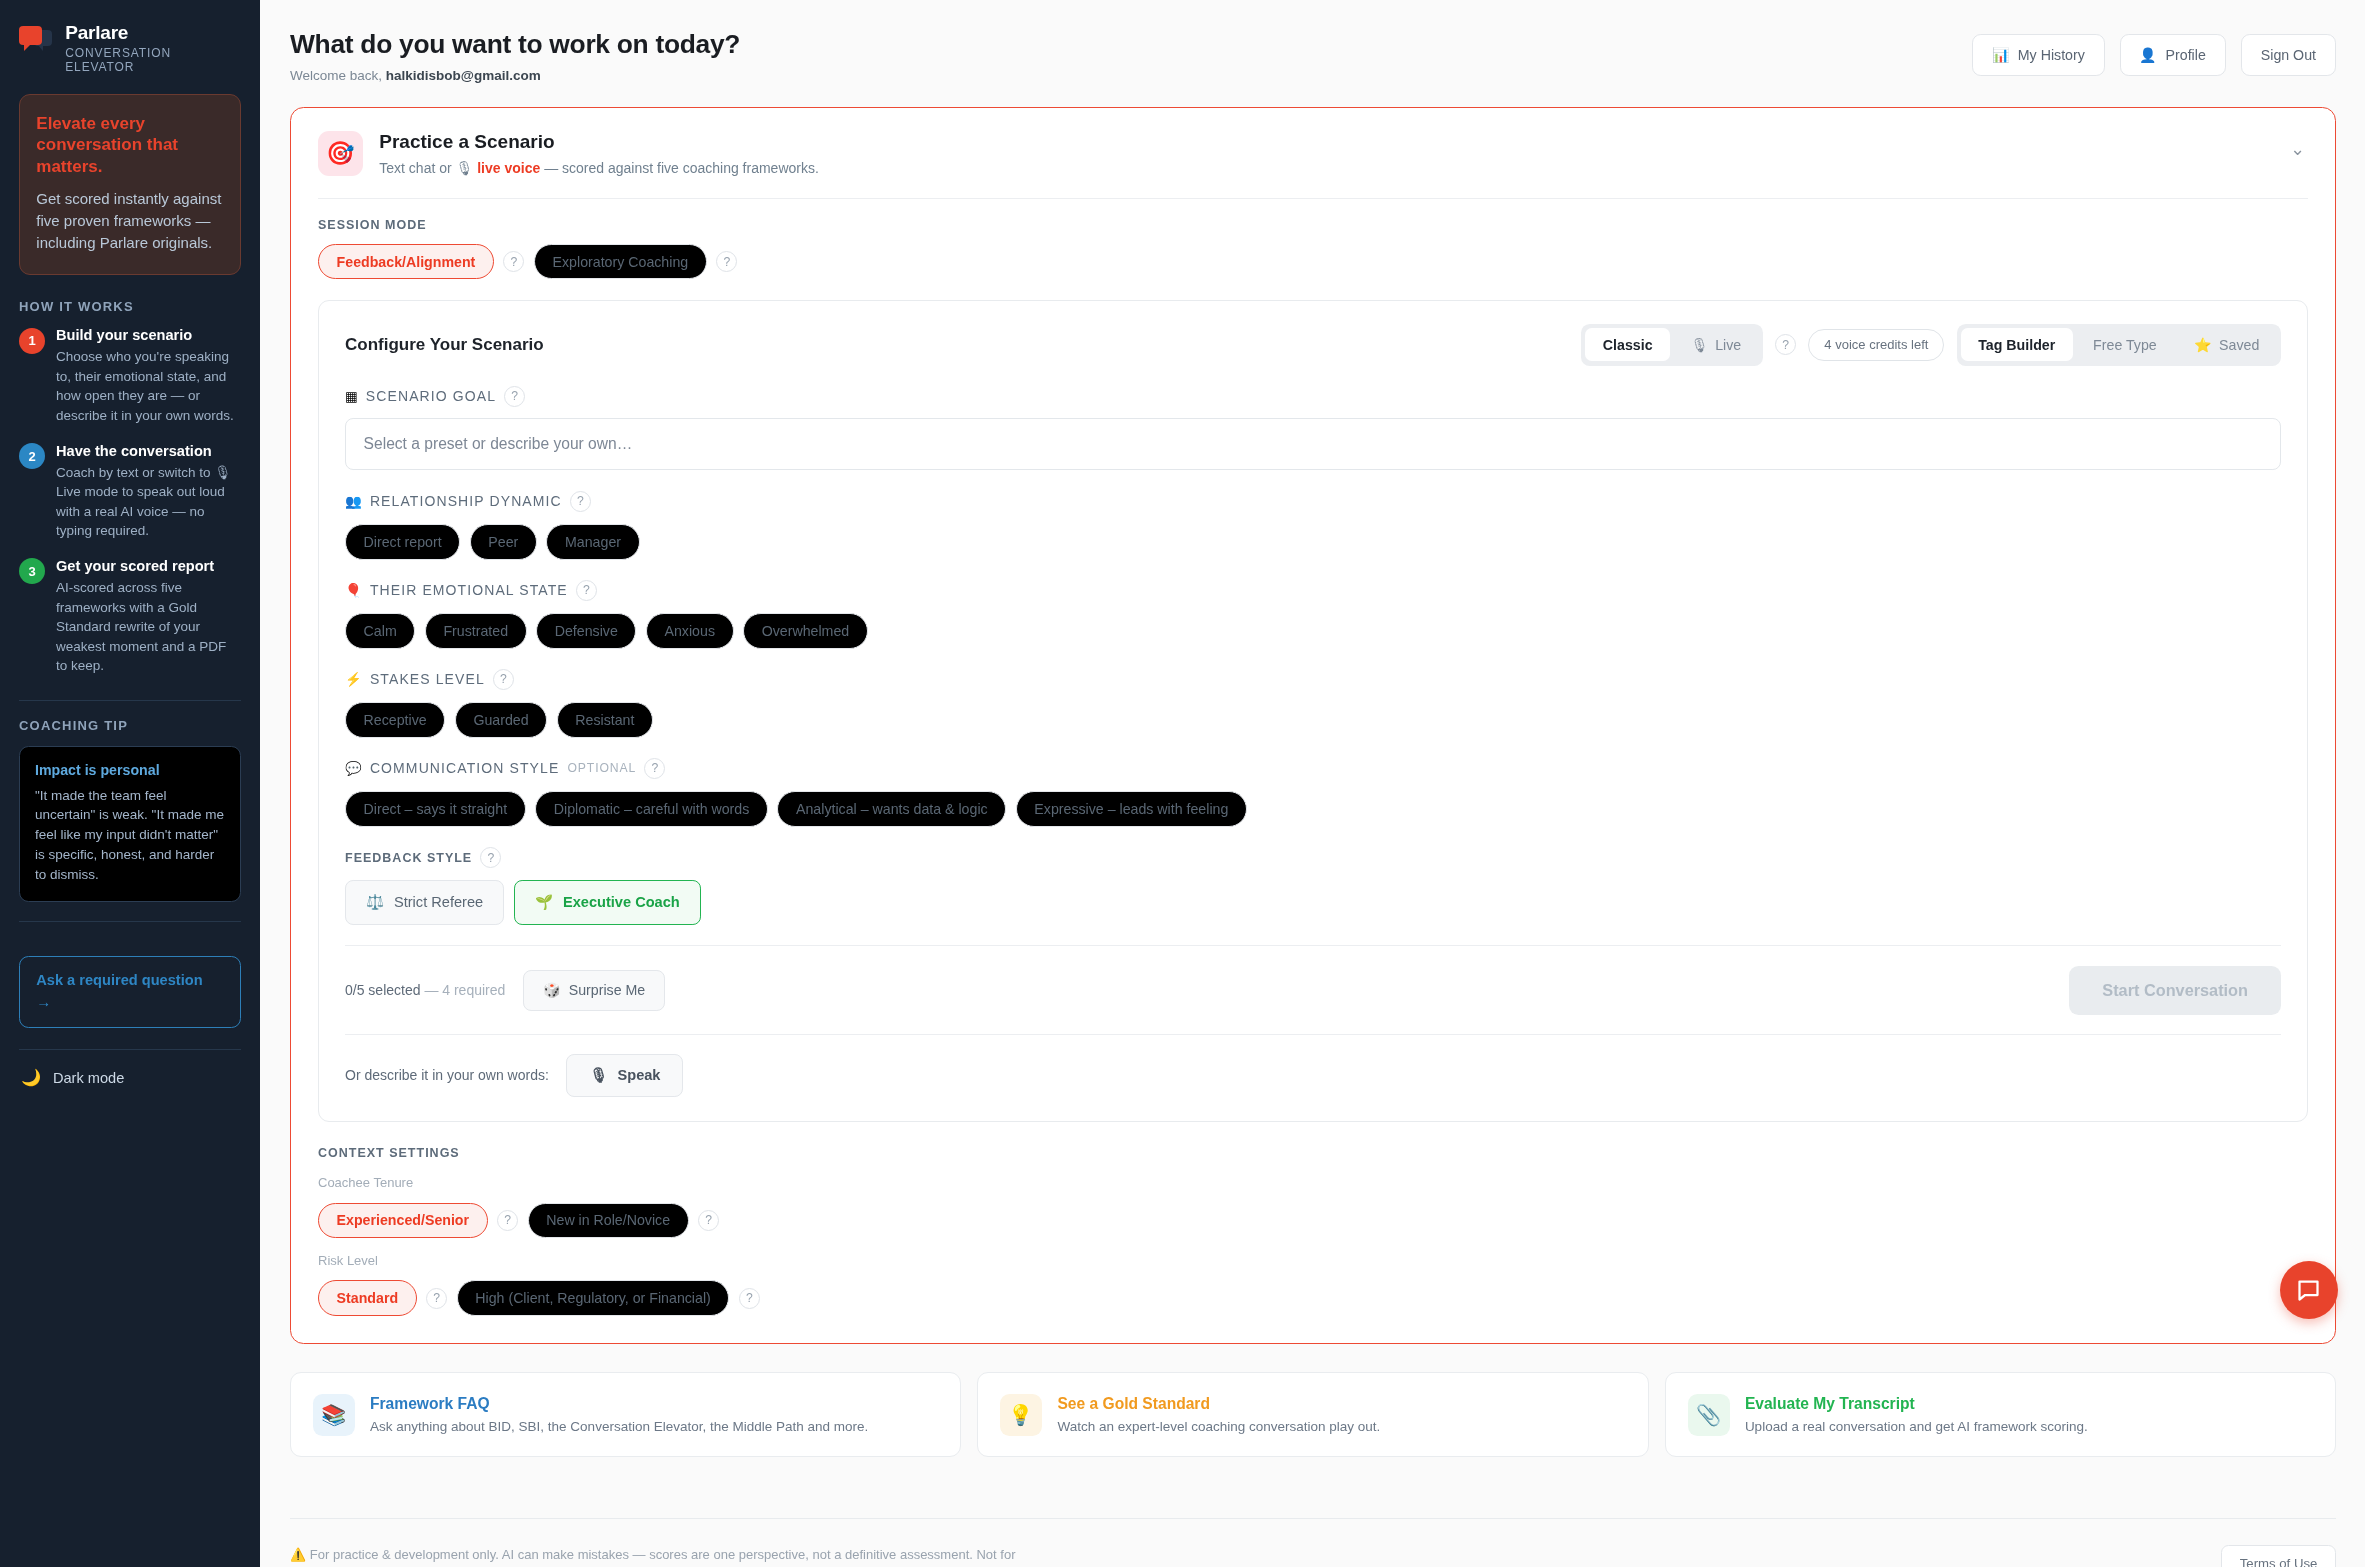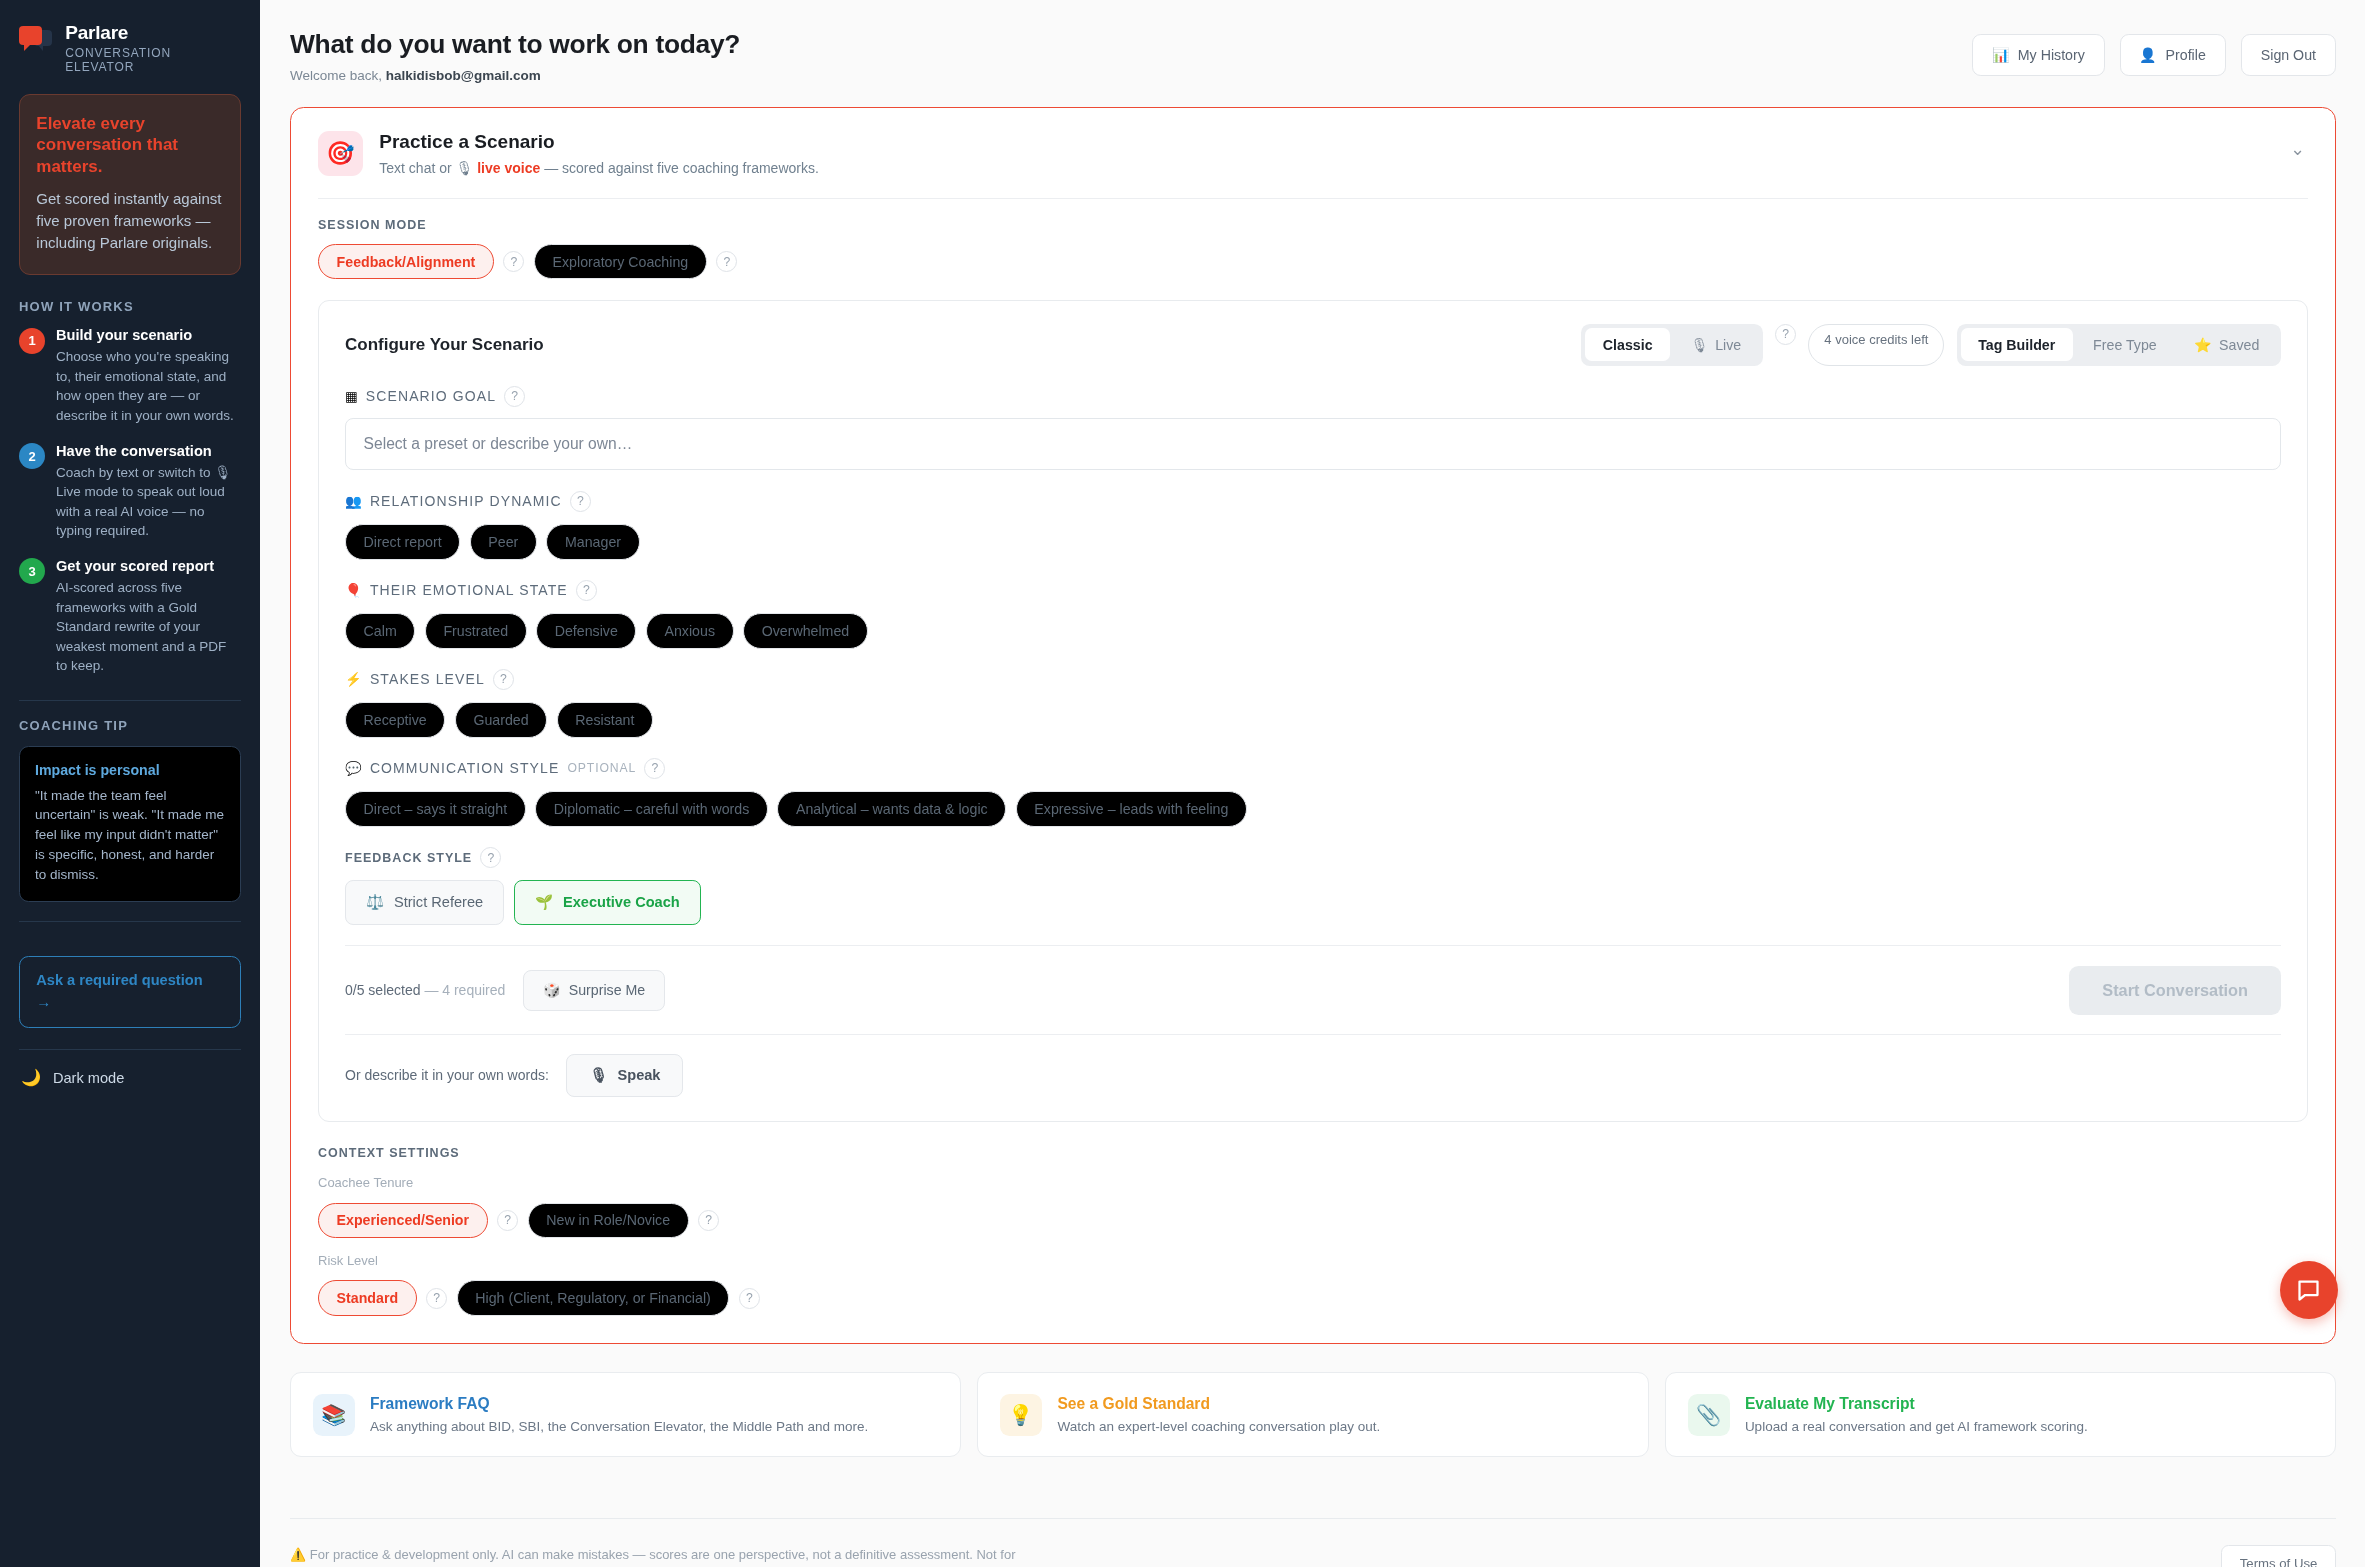--- a/index.html
+++ b/index.html
@@ -120,21 +120,21 @@
     cursor: pointer; background: #fff;
   }
 
   
   .card-config {
     margin-top: 20.3px; border: 0.7px solid #e8ebee; border-radius: 11px; background: #fff;
     padding: 23px 26px 24.4px 26px;
   }
   .cfg-head { display: flex; align-items: center; justify-content: space-between; }
   .cfg-title { font-size: 17px; font-weight: bold; color: #1e232a; }
-  .cfg-controls { display: flex; gap: 12.2px; }
+  .cfg-controls { display: flex; align-items: center; gap: 12.2px; }
   .seg { background: #eceef1; border-radius: 8.8px; padding: 4.1px; display: flex; gap: 2.7px; align-items: center; }
   .seg-item {
     padding: 8.8px 17.6px; border-radius: 6.8px; font-size: 14.2px; color: #7e8996; cursor: pointer;
     display: flex; align-items: center; gap: 6.8px; white-space: nowrap;
   }
   .seg-item.on { background: #fff; color: #1d232b; font-weight: bold; }
   .credits {
     border: 0.7px solid #e0e4e8; border-radius: 677px; padding: 7.5px 15px;
     font-size: 13px; color: #67727f; background: #fff; white-space: nowrap;
   }

